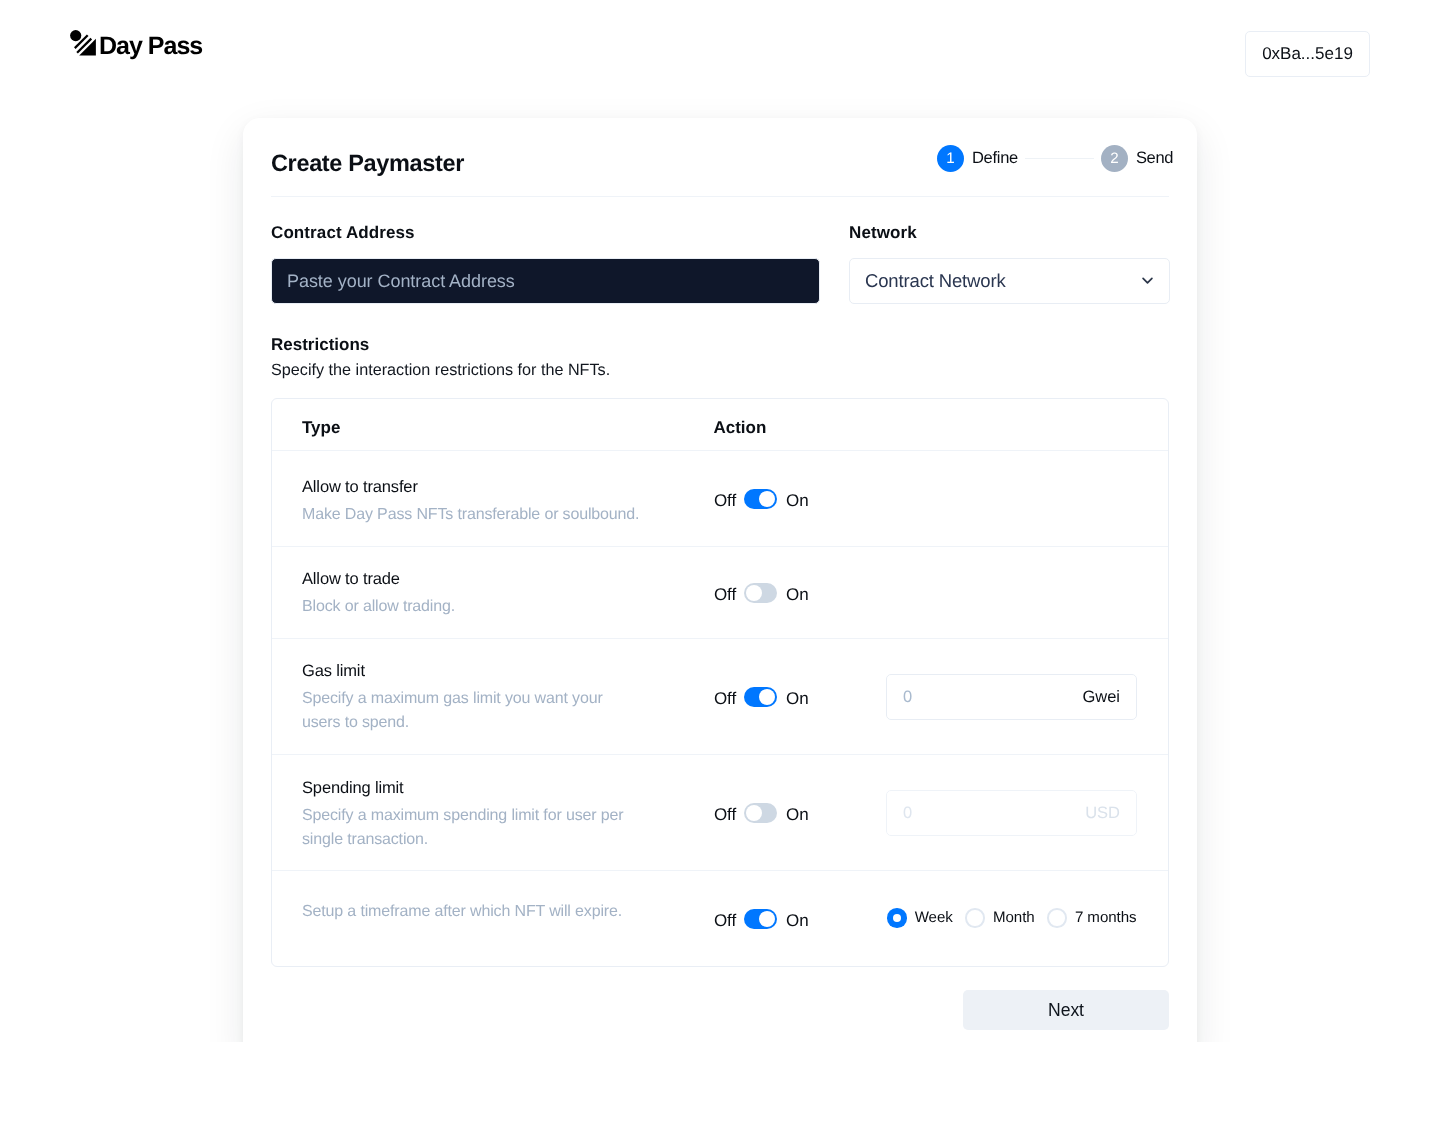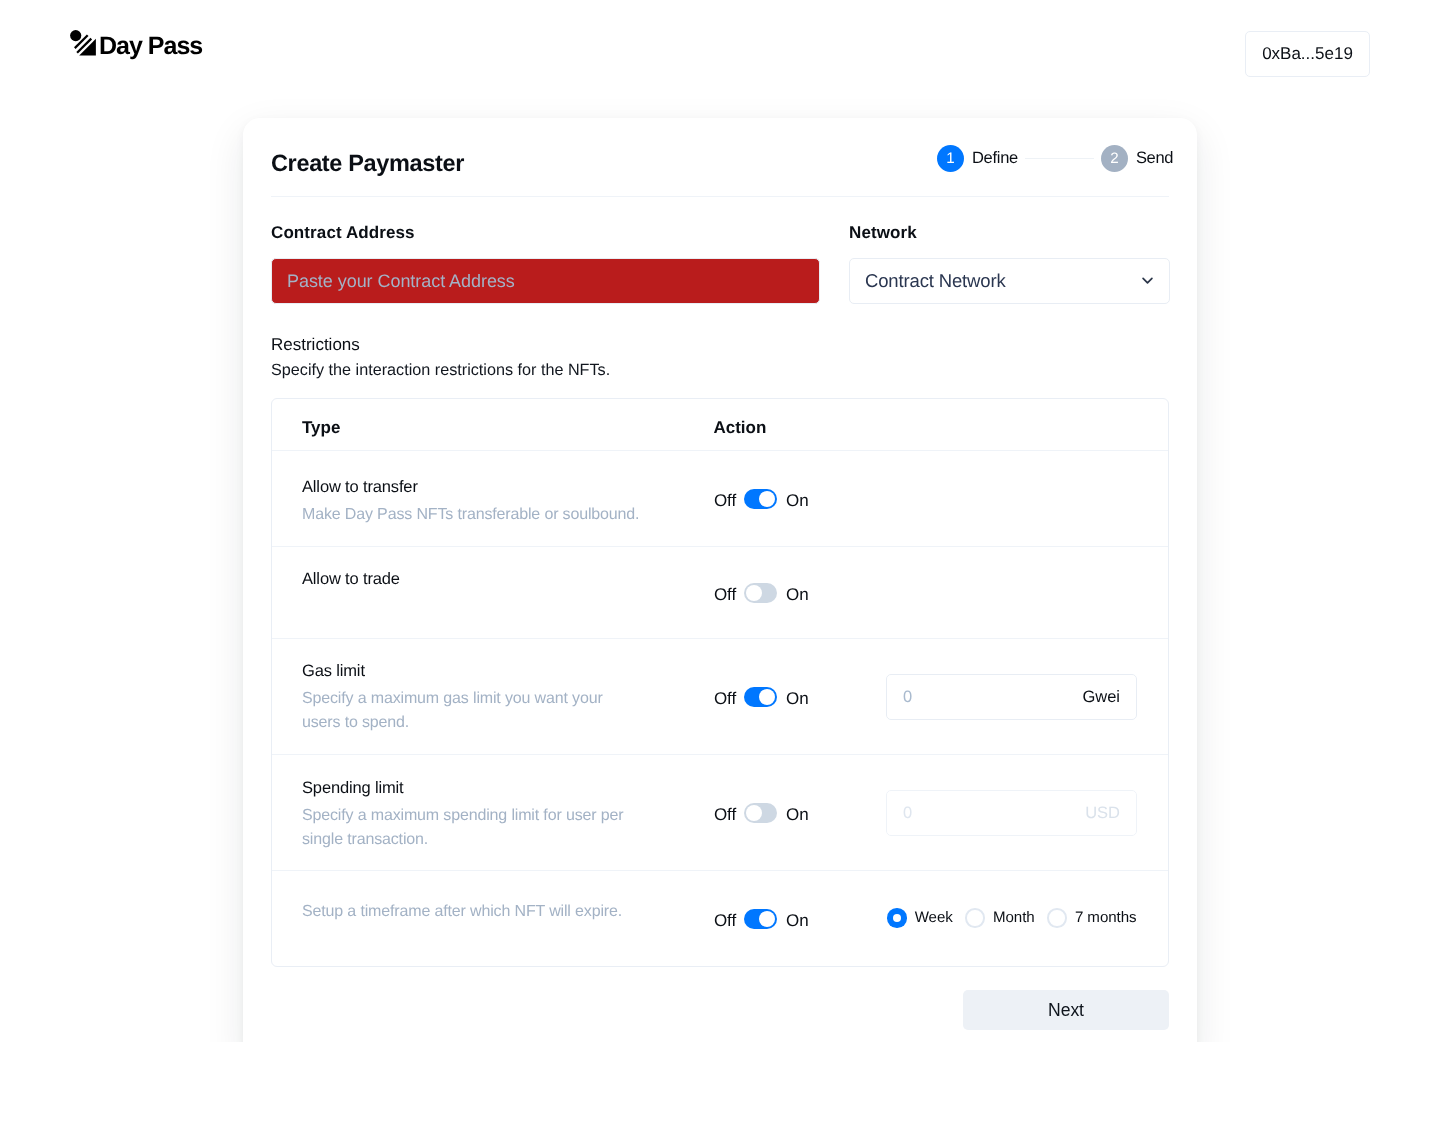--- a/index.html
+++ b/index.html
@@ -46,33 +46,33 @@
   .step-line { width:69px; height:1px; background:#eef2f6; margin-left:7px; margin-right:7px; }
 
   .divider { position:absolute; left:28px; top:78px; width:898px; height:1px; background:#eff3f8; }
 
   .field-label { font-size:17px; font-weight:700; color:#0b0f15; letter-spacing:0.1px; }
   .lbl-contract { position:absolute; left:28px; top:105px; }
   .lbl-network  { position:absolute; left:606px; top:105px; }
 
   .input-contract {
     position:absolute; left:28px; top:140px; width:549px; height:46px;
-    border:1px solid #e8edf4; border-radius:5px; background:#b91c1c;
+    border:1px solid #e8edf4; border-radius:5px; background:#0f172a;
     display:flex; align-items:center; padding:0 15px;
     font-size:18px; color:#a3b2c6; letter-spacing:-0.05px;
   }
   .select-network {
     position:absolute; left:606px; top:140px; width:321px; height:46px;
     border:1px solid #e8edf4; border-radius:5px; background:#fff;
     display:flex; align-items:center; padding:0 15px;
     font-size:18.5px; color:#2a3650; letter-spacing:-0.15px;
   }
   .chev { position:absolute; right:13px; top:50%; transform:translateY(-50%); width:17px; height:17px; }
 
-  .sec-title { position:absolute; left:28px; top:217px; font-size:17px; font-weight:400; color:#0b0f15; letter-spacing:0px;text-align:center; }
+  .sec-title { position:absolute; left:28px; top:217px; font-size:17px; font-weight:700; color:#0b0f15; letter-spacing:0px;text-align:center; }
   .sec-desc  { position:absolute; left:28px; top:243px; font-size:16.2px; color:#12171f; letter-spacing:0px; }
 
   
   .table { position:absolute; left:28px; top:280px; width:898px;
            border:1px solid #e9eef5; border-radius:6px; background:#fff; overflow:hidden; }
   .thead { height:52px; display:flex; align-items:center; border-bottom:1px solid #eff3f8; padding-top:7px; }
   .th { font-size:17px; font-weight:700; color:#0b0f15; letter-spacing:0px; }
   .th-type { margin-left:30px; }
   .th-action { margin-left:373px; }
 
@@ -189,20 +189,21 @@
           <div class="switch on">
               <div class="knob"></div>
             </div>
           <span class="tg-label">On</span>
         </div>
       </div>
 
       <div class="trow" style="height:92px">
         <div class="tcell-type" style="top:22px">
           <div class="rname">Allow to trade</div>
+          <div class="rdesc">Block or allow trading.</div>
         </div>
         <div class="toggle-group">
           <span class="tg-label">Off</span>
           <div class="switch off">
               <div class="knob"></div>
             </div>
           <span class="tg-label">On</span>
         </div>
       </div>
 

